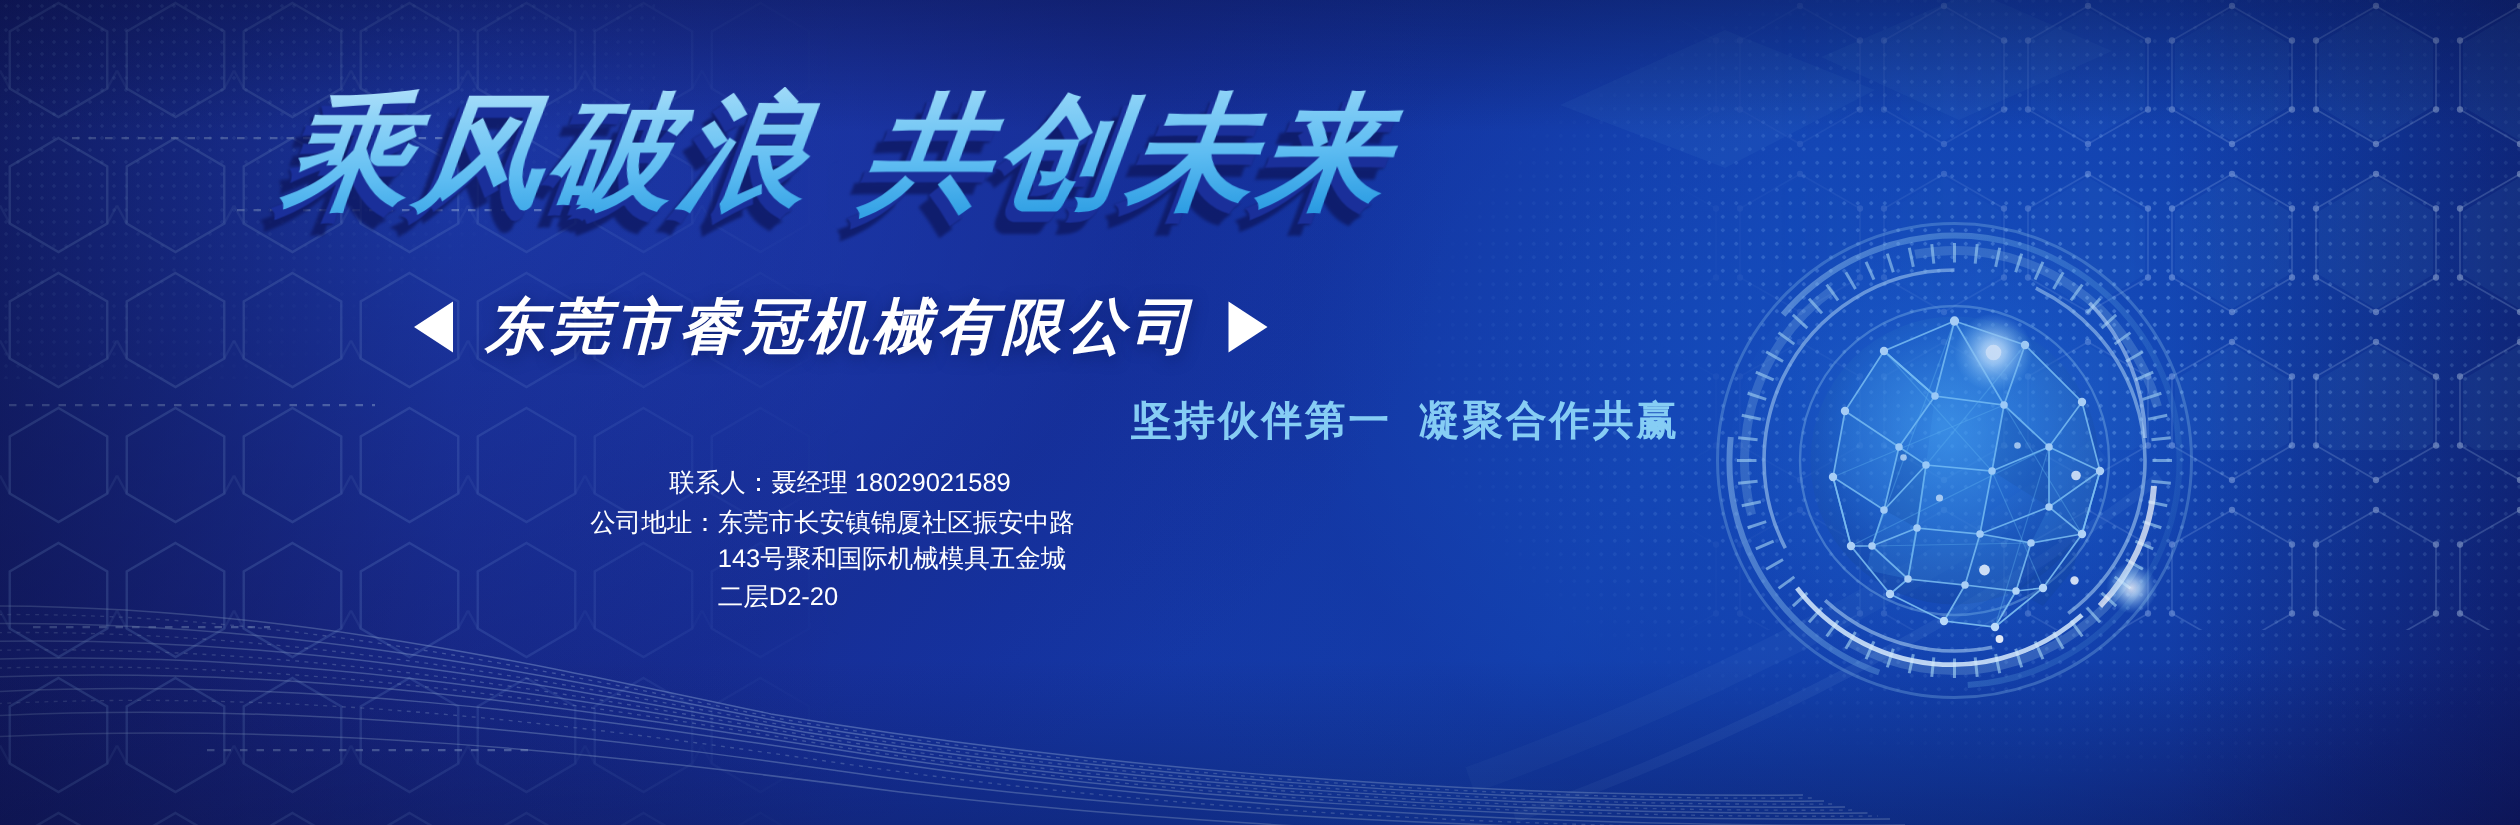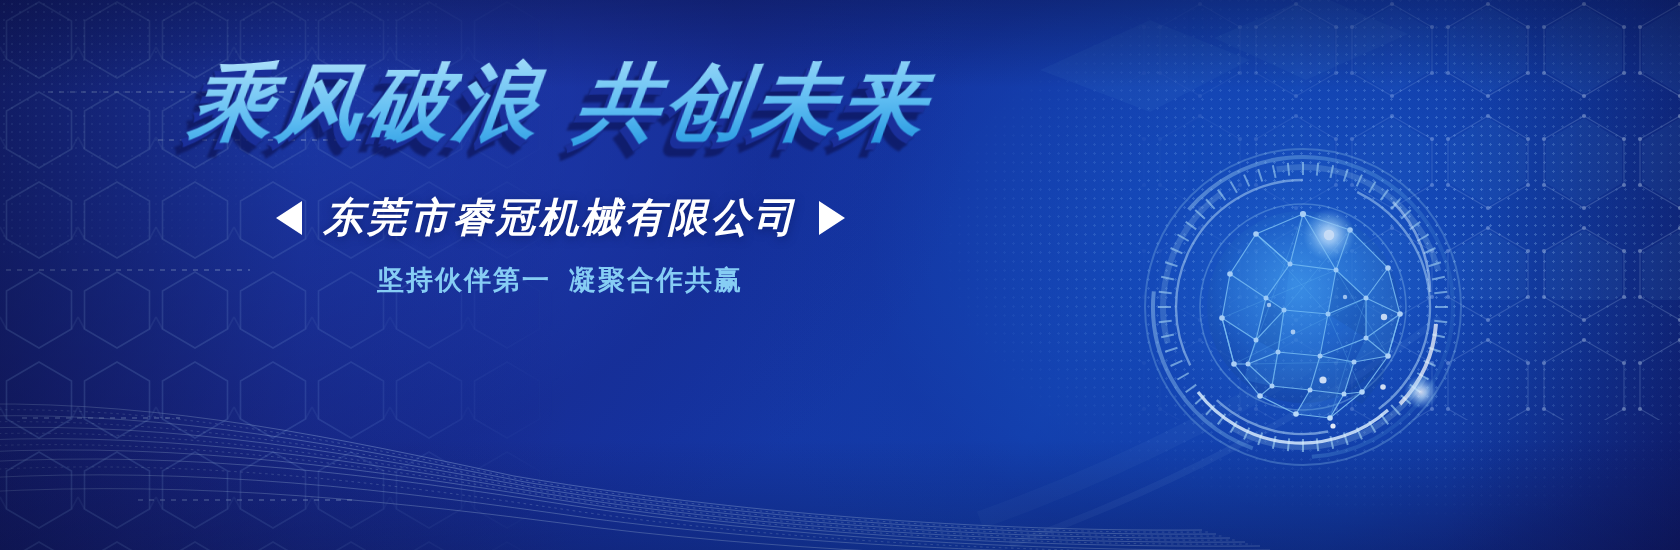--- a/index.html
+++ b/index.html
@@ -94,21 +94,21 @@
     font-weight:bold;
     color:#ffffff;
     letter-spacing:3px;
     white-space:nowrap;
     text-shadow:0 2px 10px rgba(8,24,90,0.6);
     font-style:italic;
   }
 
   .slogan {
     position:absolute; left:0; right:0; top:262px;
-    text-align:center;
+    text-align:right;
     font-size:27px;
     font-weight:bold;
     color:#86cdf4;
     letter-spacing:2px;
     white-space:nowrap;
   }
   .slogan .gap { display:inline-block; width:18px; }
 
   .contact-block {
     position:absolute; left:0; right:0; top:310px;
@@ -455,15 +455,22 @@
     <div class="company-row">
       <span class="tri tri-left"></span>
       <span class="company-name">东莞市睿冠机械有限公司</span>
       <span class="tri tri-right"></span>
     </div>
 
     <div class="slogan">
       <span>坚持伙伴第一</span><span class="gap"></span><span>凝聚合作共赢</span>
     </div>
 
+    <div class="contact-block">
+      <div class="contact-line">联系人：聂经理 18029021589</div>
+      <div class="addr-wrap">
+        <span class="addr-label">公司地址：</span>
+        <span class="addr-text">东莞市长安镇锦厦社区振安中路143号聚和国际机械模具五金城二层D2-20</span>
+      </div>
+    </div>
 
   </div>
 </div>
 
 </body></html>

